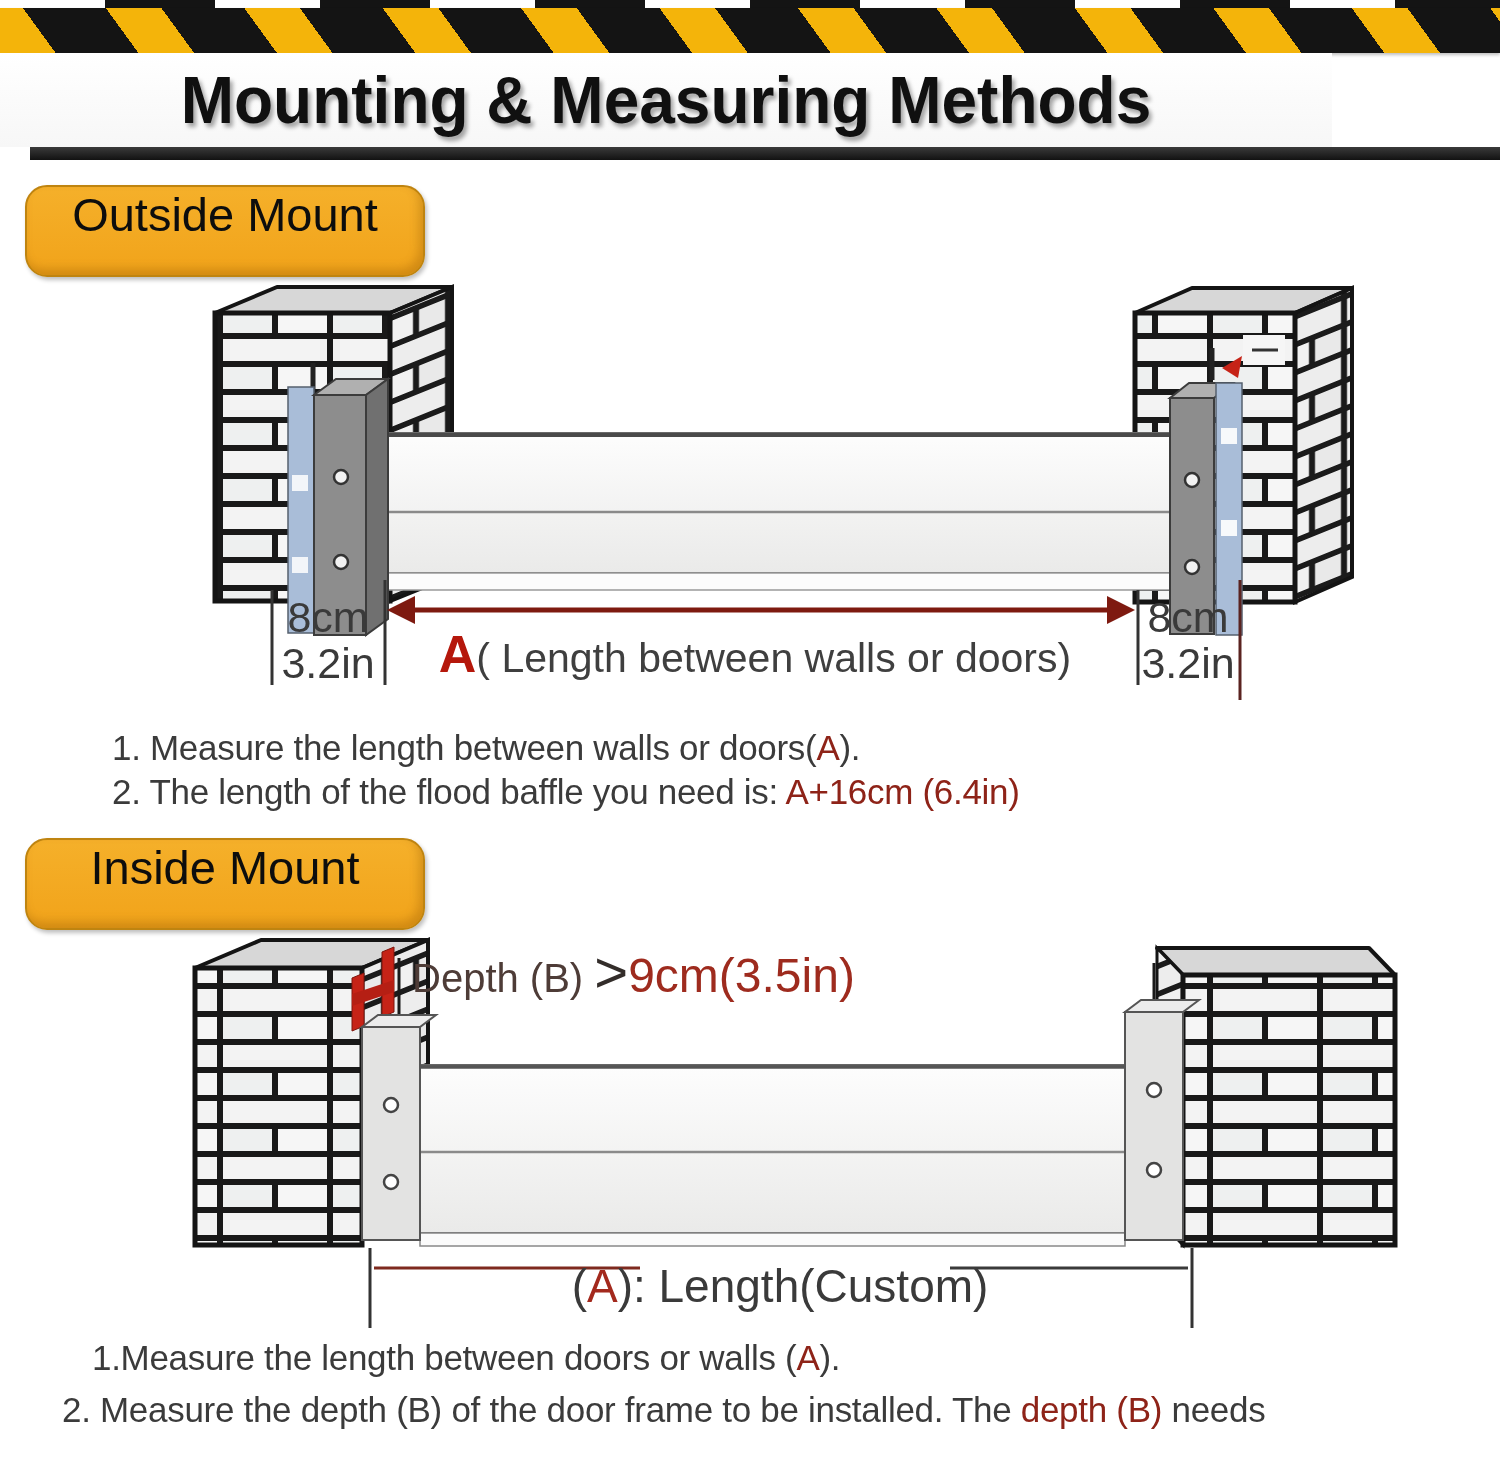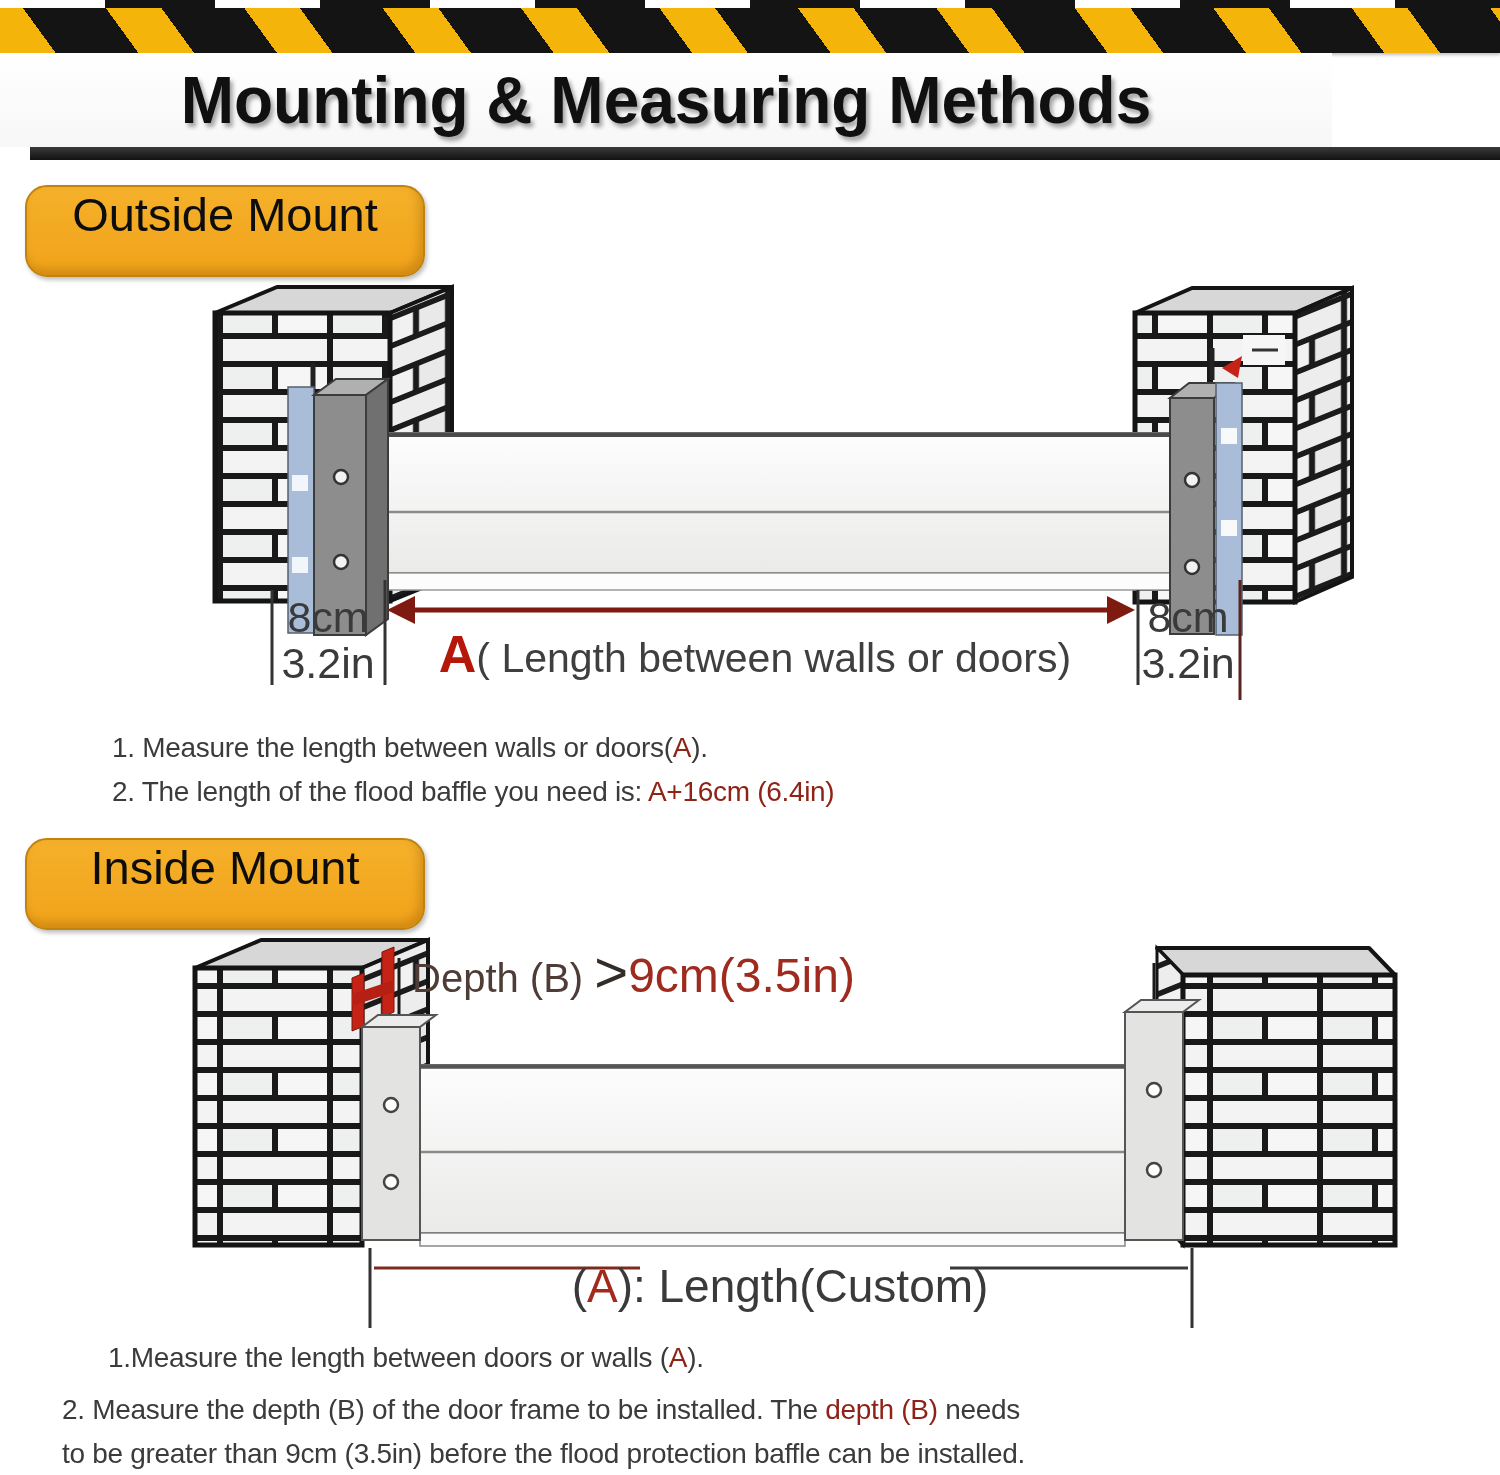--- a/index.html
+++ b/index.html
@@ -47,25 +47,25 @@
     width:400px;height:92px;border-radius:22px;
     background:linear-gradient(180deg,#f5b02a,var(--badge-bg));
     border:2px solid var(--badge-border);
     box-shadow:inset -4px -6px 10px rgba(135,80,0,.30), 2px 3px 4px rgba(0,0,0,.25);
     display:flex;align-items:flex-start;justify-content:center;
     font-size:47px;color:#0d0d0d;
   }
   #badge-outside{left:25px;top:185px;}
   #badge-inside{left:25px;top:838px;}
   
-  .instr{font-size:28px;letter-spacing:-0.3px;color:var(--text-dark);line-height:44px;white-space:nowrap;}
+  .instr{font-size:35px;letter-spacing:-0.3px;color:var(--text-dark);line-height:44px;white-space:nowrap;}
   .instr .em{color:var(--dark-red);}
   #out-step1{left:112px;top:726px;}
   #out-step2{left:112px;top:770px;}
-  #in-step1{left:108px;top:1336px;}
+  #in-step1{left:92px;top:1336px;}
   #in-step2{left:62px;top:1388px;width:1420px;white-space:normal;}
   
   svg{position:absolute;left:0;overflow:visible;}
   svg text{font-family:"Liberation Sans","DejaVu Sans",sans-serif;}
   .dim-text{font-size:43px;fill:#3a3a3a;}
   .span-label{font-size:41px;fill:#3f3f3f;}
   .span-letter{font-size:52px;font-weight:bold;fill:var(--red-accent);}
   .len-label{font-size:46px;fill:#3a3a3a;}
   .len-letter{fill:#a3291d;}
   .depth-label{font-size:40px;fill:#4e3c37;}
@@ -223,13 +223,13 @@
   <g>
     <line x1="370" y1="318" x2="370" y2="398" stroke="#333" stroke-width="3"></line>
     <line x1="1192" y1="318" x2="1192" y2="398" stroke="#333" stroke-width="3"></line>
     <line x1="374" y1="338" x2="640" y2="338" stroke="#7e2a1f" stroke-width="3"></line>
     <line x1="950" y1="338" x2="1188" y2="338" stroke="#3a3a3a" stroke-width="3"></line>
     <text x="780" y="372" text-anchor="middle" class="len-label"><tspan>(</tspan><tspan class="len-letter">A</tspan><tspan>): Length(Custom)</tspan></text>
   </g>
 </svg>
 
 <div class="abs instr" id="in-step1"><span>1.Measure the length between doors or walls (</span><span class="em">A</span><span>).</span></div>
-<div class="abs instr" id="in-step2"><span>2. Measure the depth (B) of the door frame to be installed. The </span><span class="em">depth (B)</span><span> needs</span><br><span>to be greater than 9cm (3.5in) before the flood protection baffle can be installed.</span></div>
+<div class="abs instr" id="in-step2"><span>2. Measure the depth (B) of the door frame to be installed. The </span><span class="em">depth (B)</span><span> needs</span><br></div>
 
 </body></html>

